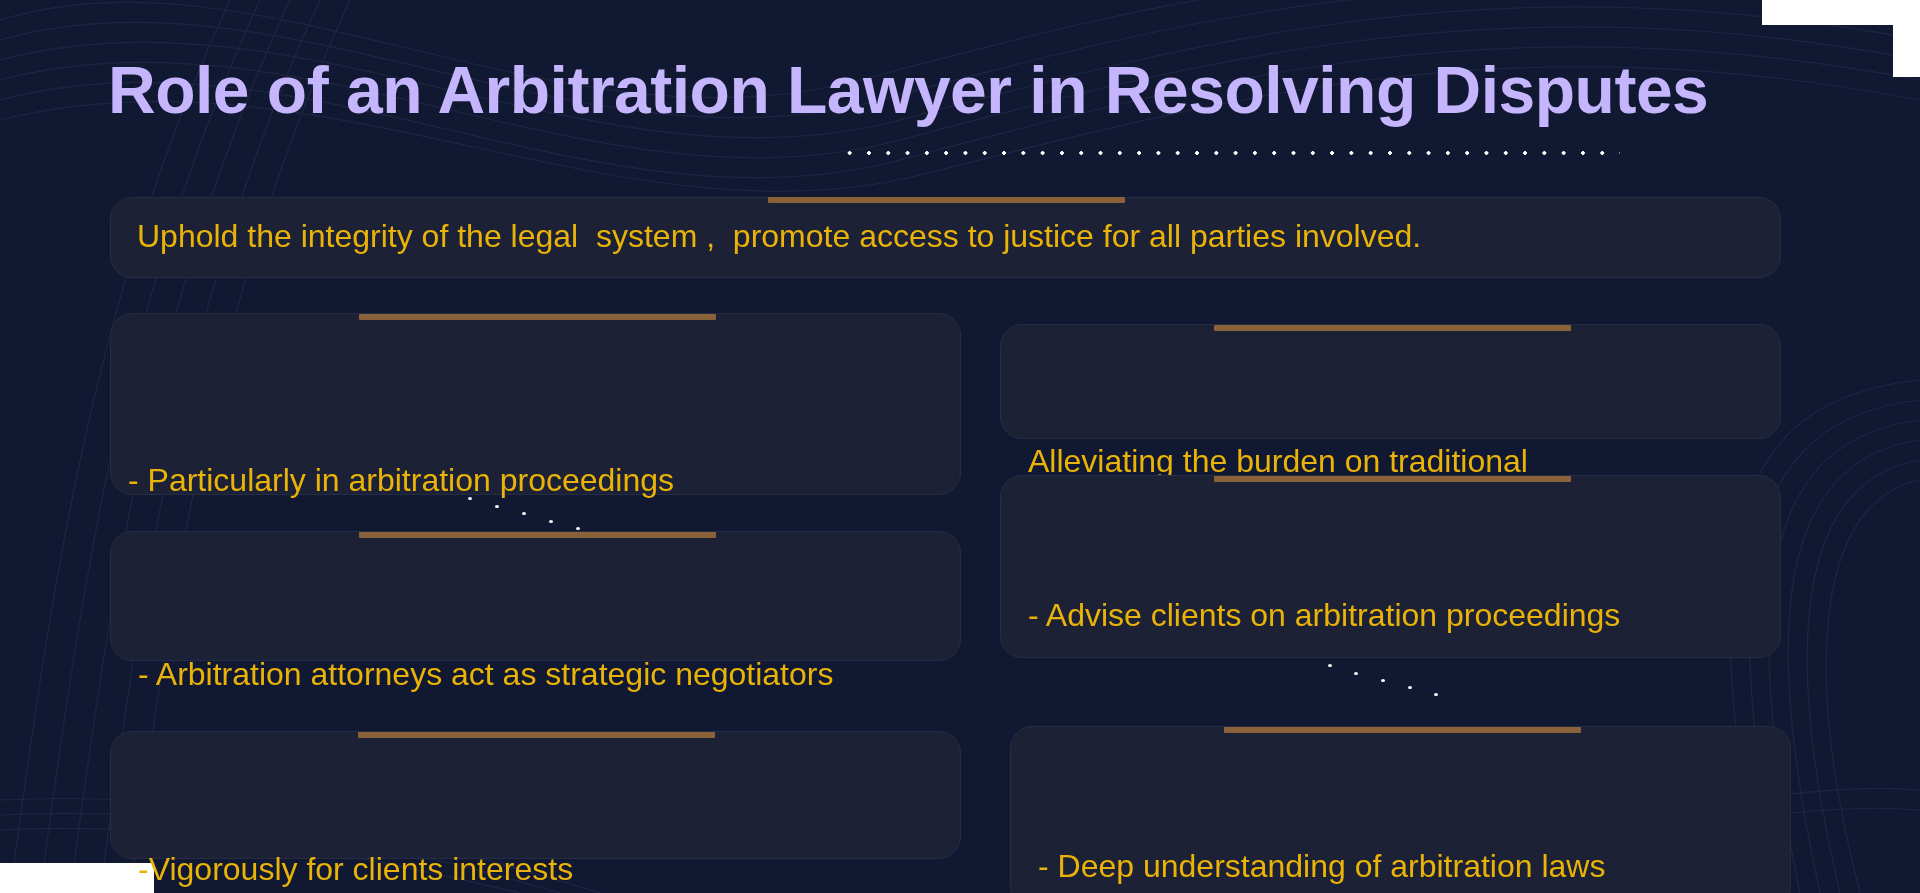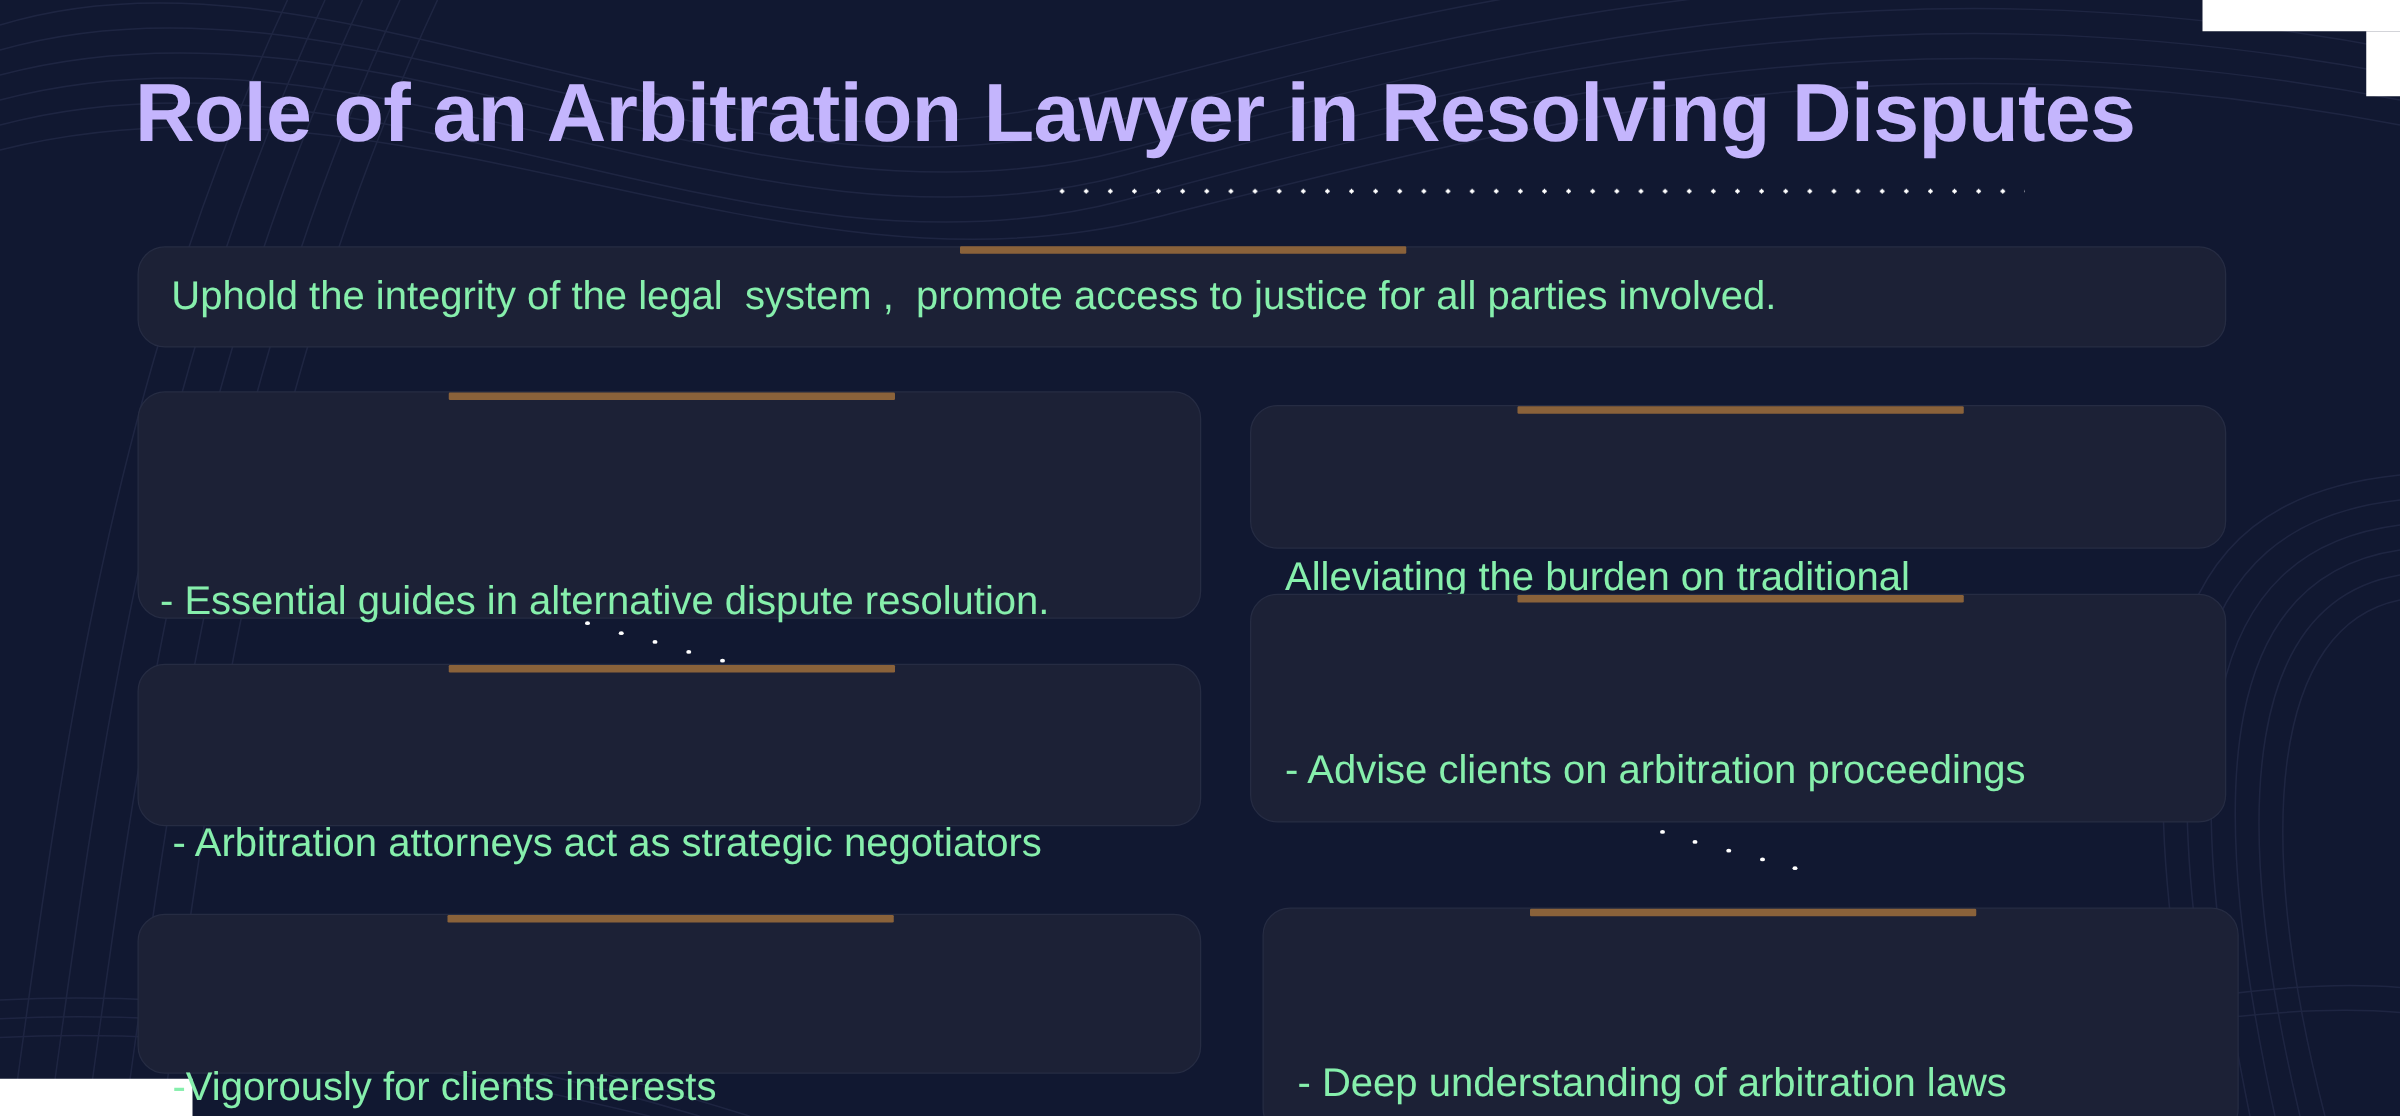--- a/index.html
+++ b/index.html
@@ -26,21 +26,21 @@
       position: absolute;
       background: #1c2136;
       border: 1.5px solid #262c43;
       border-radius: 22px;
       box-sizing: border-box;
     }
     .accent {
       position: absolute; height: 6px; background: #8a623a; border-radius: 1px;
     }
     .card-text {
-      position: absolute; font-size: 32px; line-height: 49px; color: #86efac;
+      position: absolute; font-size: 32px; line-height: 49px; color: #eab308;
       white-space: pre; margin: 0; padding: 0; list-style: none;
     }
     .card-text li { margin: 0; padding: 0; }
     .connector-dot {
       position: absolute; width: 4px; height: 3px; background: #ffffff; border-radius: 50%;
     }
   </style>
 </head>
 <body>
 
@@ -79,21 +79,20 @@
 <div class="dots"></div>
 
 <div class="card" style="left:110px; top:197px; width:1671px; height:81px;">
   <div class="accent" style="left:657px; top:-1px; width:357px;"></div>
   <div class="card-text" style="left:26px; top:14px;">Uphold the integrity of the legal  system ,  promote access to justice for all parties involved.</div>
 </div>
 
 <div class="card" style="left:110px; top:313px; width:851px; height:182px;">
   <div class="accent" style="left:248px; top:0px; width:357px;"></div>
   <ul class="card-text" style="left:17px; top:44px;">
-    <li>- Essential guides in alternative dispute resolution.</li>
     <li>- Particularly in arbitration proceedings</li>
   </ul>
 </div>
 
 <div class="connector-dot" style="left:468px; top:497px;"></div>
 <div class="connector-dot" style="left:495px; top:505px;"></div>
 <div class="connector-dot" style="left:522px; top:512px;"></div>
 <div class="connector-dot" style="left:549px; top:520px;"></div>
 <div class="connector-dot" style="left:576px; top:527px;"></div>
 

